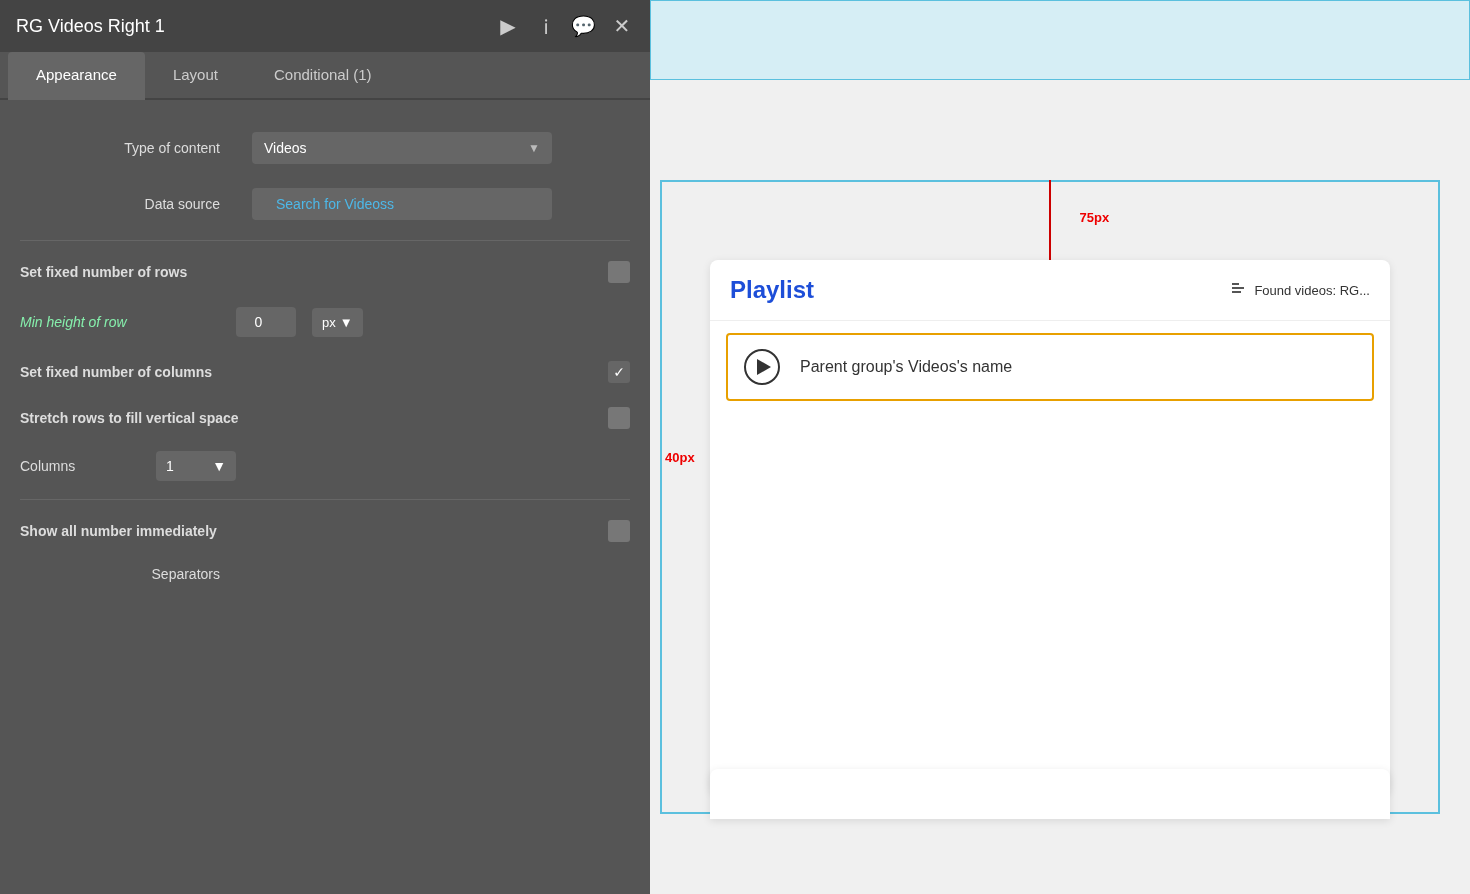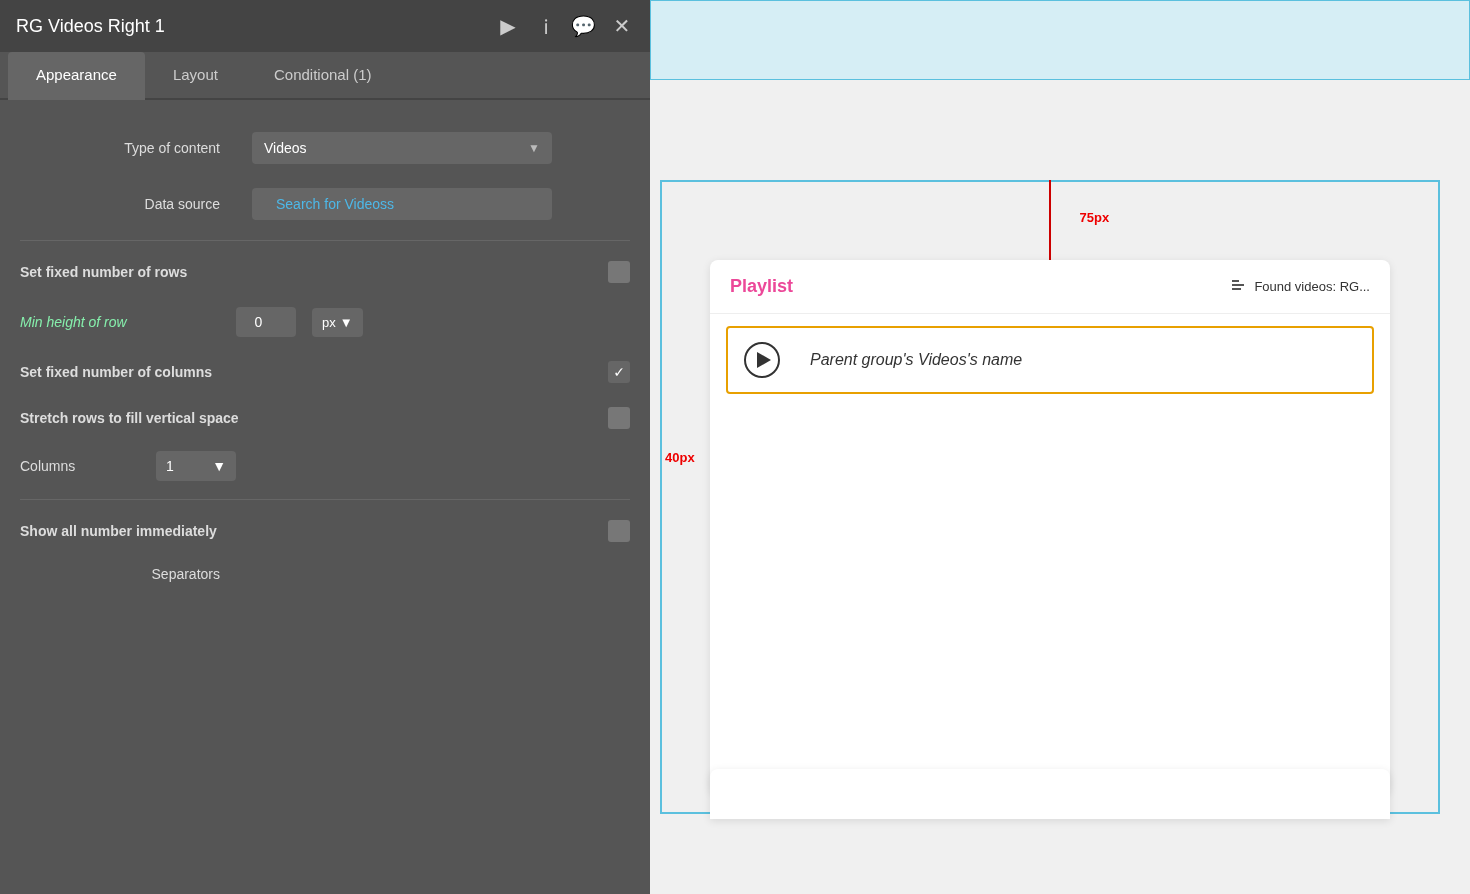--- a/index.html
+++ b/index.html
@@ -289,23 +289,23 @@
 
     .widget-card-header {
       display: flex;
       align-items: center;
       justify-content: space-between;
       padding: 16px 20px;
       border-bottom: 1px solid #eee;
     }
 
     .widget-card-title {
-      font-size: 18px;
+      font-size: 24px;
       font-weight: 700;
-      color: #ec4899;
+      color: #1d4ed8;
     }
 
     .widget-card-subtitle {
       font-size: 13px;
       color: #333;
       display: flex;
       align-items: center;
       gap: 4px;
     }
 
@@ -317,23 +317,22 @@
     }
 
     
     .widget-item-selected {
       margin: 12px 16px;
       border: 2px solid #e8a000;
       border-radius: 4px;
       padding: 14px 16px;
       display: flex;
       align-items: center;
-      gap: 30px;
+      gap: 20px;
       background: #fff;
-      font-style: italic;
     }
 
     .play-btn-circle {
       width: 36px;
       height: 36px;
       border: 2px solid #333;
       border-radius: 50%;
       display: flex;
       align-items: center;
       justify-content: center;

